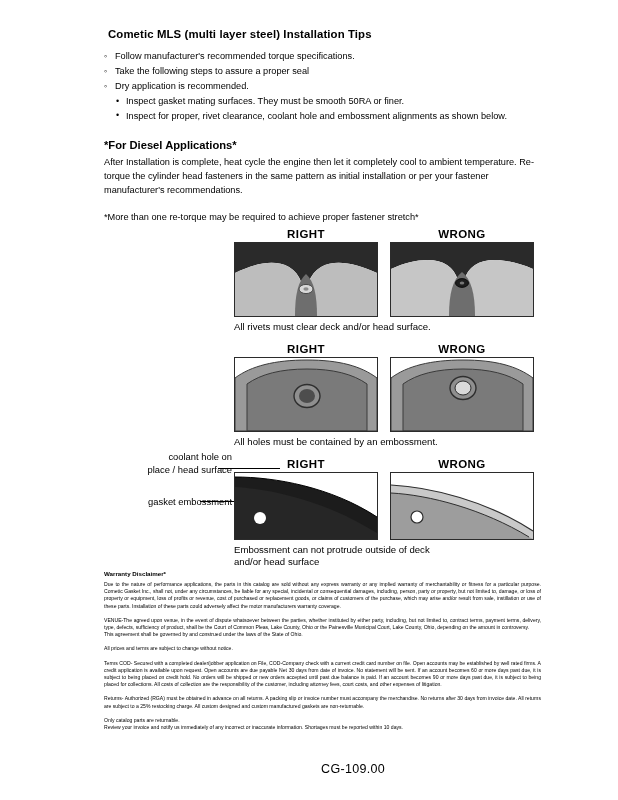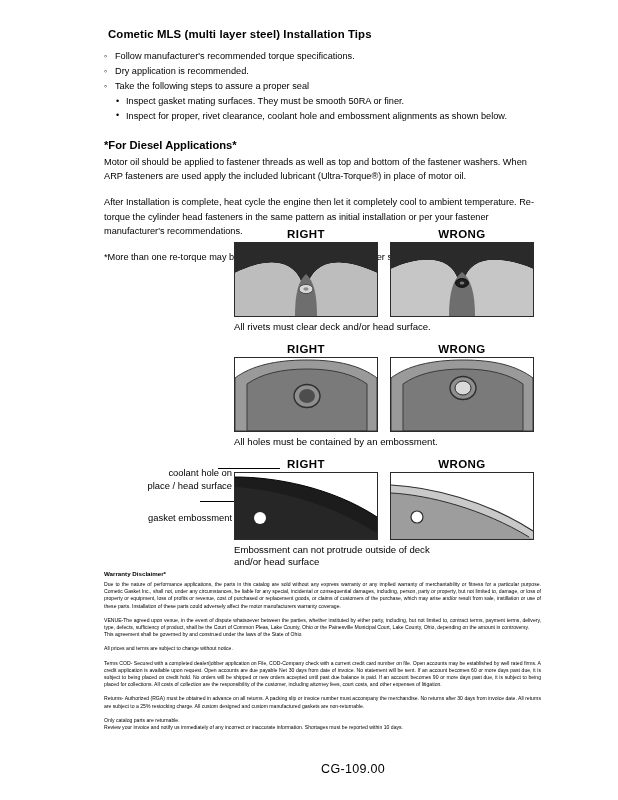--- a/index.html
+++ b/index.html
@@ -119,21 +119,21 @@
   .row2 { margin-left: 130px; }
   .row3 { margin-left: 130px; }
 
   .caption-row { margin-left: 130px; }
   .caption-row.c3 { margin-left: 130px; }
 
   
   .callouts {
     position: absolute;
     left: 0;
-    top: 124px;
+    top: 108px;
     width: 128px;
     text-align: right;
   }
   .callout-line {
     font-size: 9.4px;
     line-height: 12.5px;
   }
   .leader {
     position: absolute;
     background: #000;
@@ -173,30 +173,29 @@
 <body>
 
 <div class="page">
 
   <div class="content">
 
     <h1 class="title">Cometic MLS (multi layer steel) Installation Tips</h1>
 
     <ul class="bullets">
       <li>Follow manufacturer's recommended torque specifications.</li>
+      <li>Take the following steps to assure a proper seal</li>
       <li>Dry application is recommended.</li>
-      <li>Take the following steps to assure a proper seal</li>
     </ul>
     <ul class="subbullets">
       <li>Inspect gasket mating surfaces.  They must be smooth 50RA or finer.</li>
       <li>Inspect for proper, rivet clearance, coolant hole and embossment alignments as shown below.</li>
     </ul>
 
     <h2 class="subhead">*For Diesel Applications*</h2>
-    <p class="body">Motor oil should be applied to fastener threads as well as top and bottom of the fastener washers. When ARP fasteners are used apply the included lubricant (Ultra-Torque®) in place of motor oil.</p>
     <p class="body">After Installation is complete, heat cycle the engine then let it completely cool to ambient temperature. Re-torque the cylinder head fasteners in the same pattern as initial installation or per your fastener manufacturer's recommendations.</p>
     <p class="body tight">*More than one re-torque may be required to achieve proper fastener stretch*</p>
   </div>
 
   <div class="figures">
 
     <div class="fig-row row1">
       <div class="fig-col">
         <div class="fig-label">RIGHT</div>
         <div class="fig-box">

